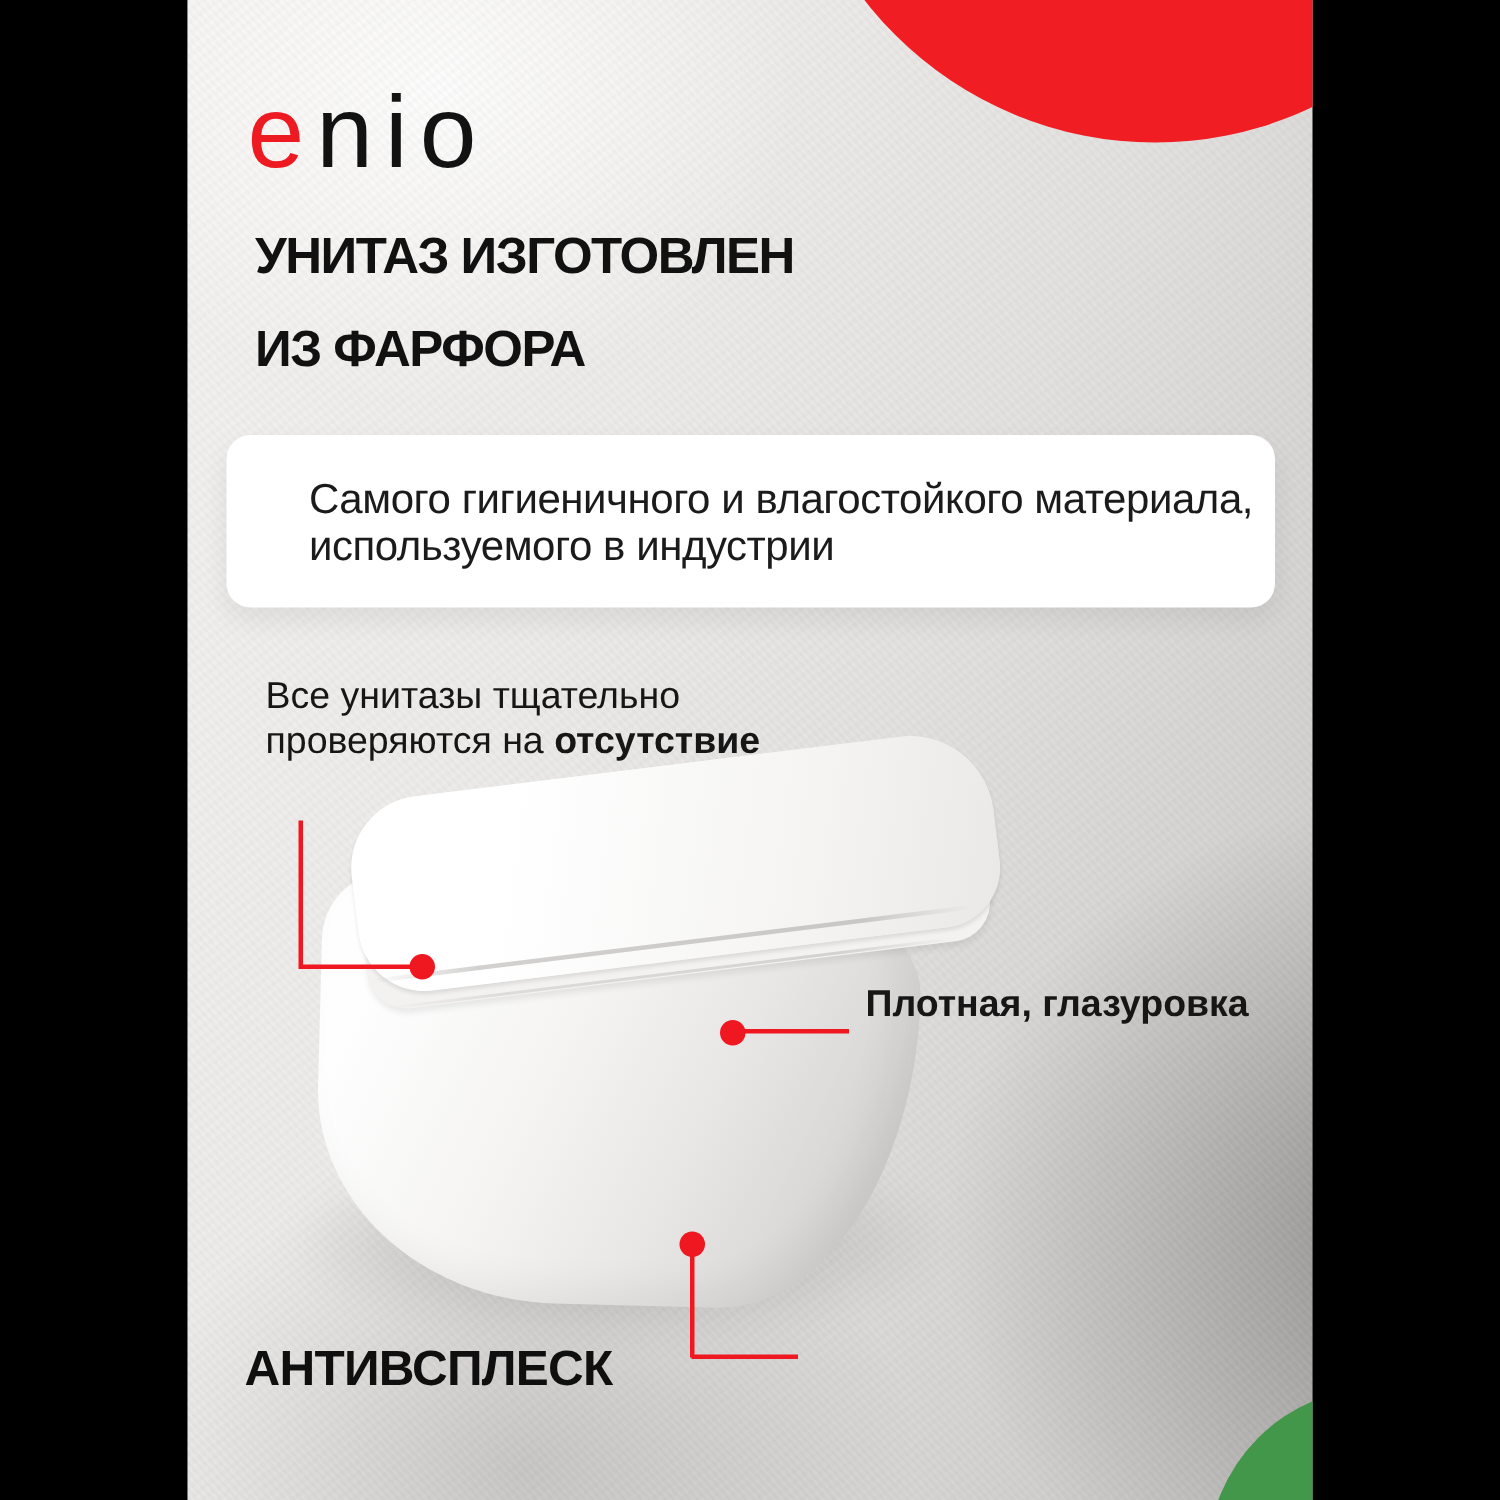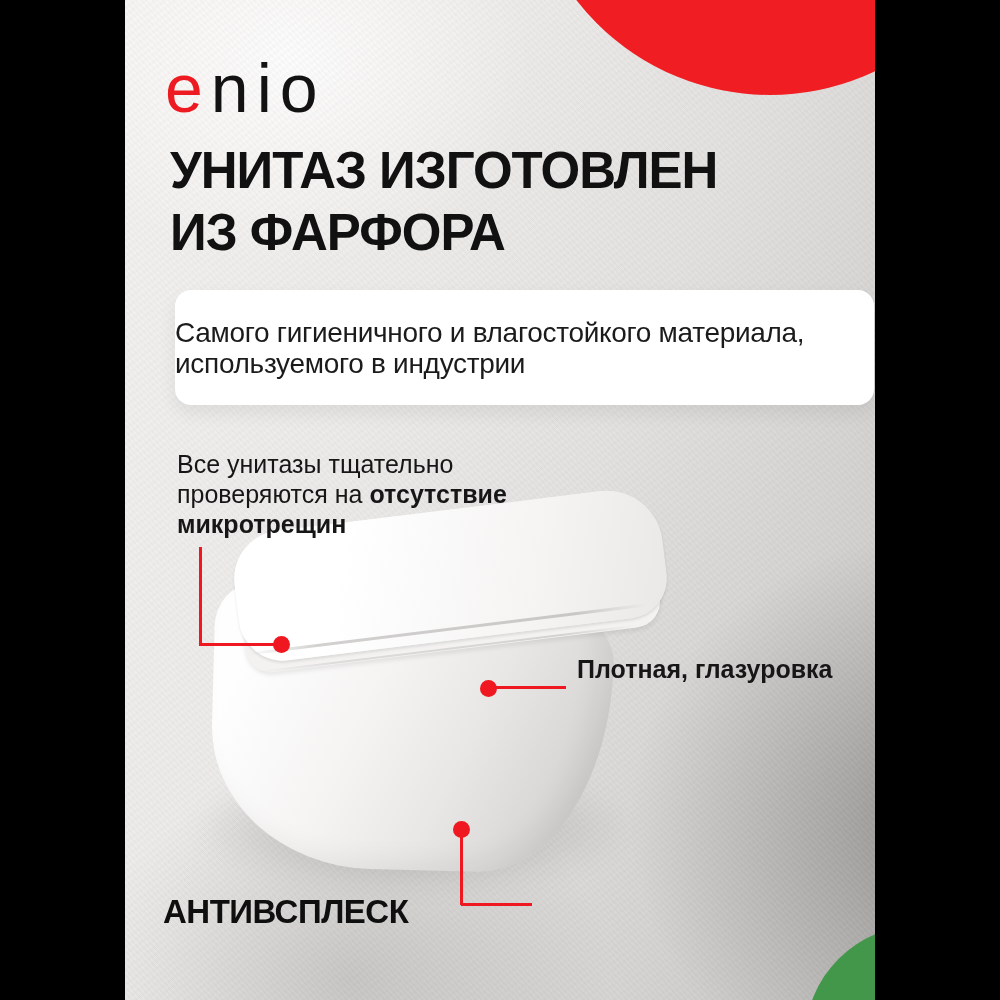--- a/index.html
+++ b/index.html
@@ -18,26 +18,26 @@
   .abs{position:absolute;}
   
   .circle{border-radius:50%;}
   .red-circle{left:400px;top:-395px;width:490px;height:490px;background:#f01d23;}
   .green-circle{left:680px;top:925px;width:230px;height:230px;background:#43974b;}
   
   .logo{left:40px;top:54px;font-size:68px;line-height:1;letter-spacing:8px;font-weight:400;}
   .logo .accent{color:#ed1b21;}
   .logo .rest{color:#121212;}
   
-  .h1{left:45px;top:140px;font-size:51px;font-weight:700;line-height:62px;
+  .h1{left:45px;top:140px;font-size:34px;font-weight:700;line-height:62px;
       letter-spacing:-1px;color:#111;white-space:nowrap;}
   
-  .card{left:50px;top:290px;width:699px;height:115px;background:#fff;border-radius:16px;
+  .card{left:26px;top:290px;width:699px;height:115px;background:#fff;border-radius:16px;
         box-shadow:0 8px 18px rgba(0,0,0,.07);display:flex;flex-direction:column;
-        justify-content:center;box-sizing:border-box;}
+        justify-content:center;box-sizing:border-box;padding-left:55px;}
   .card .line{font-size:28px;line-height:31px;letter-spacing:-.3px;color:#1b1b1b;white-space:nowrap;}
   
   .callout{font-size:25px;line-height:30px;color:#161616;white-space:nowrap;}
   .callout b{font-weight:700;margin-top:19px;}
   .co-left{left:52px;top:449px;}
   .co-right{left:452px;top:654px;}
   .co-bottom{left:423px;top:873px;line-height:31px;}
   
   .line-red{background:#ef1820;}
   .dot{width:17px;height:17px;border-radius:50%;background:#ef1820;}
@@ -94,21 +94,20 @@
       <div class="bowl"></div>
       <div class="seat-edge"></div>
       <div class="lid"></div>
       <div class="seam1"></div>
       <div class="seam2"></div>
     </div>
 
     <div class="abs callout co-left">
       <div>Все унитазы тщательно</div>
       <div><span>проверяются на </span><b>отсутствие</b></div>
-      <div><b>микротрещин</b></div>
     </div>
     <div class="abs line-red" style="left:74px;top:547px;width:3px;height:99px;"></div>
     <div class="abs line-red" style="left:75px;top:643px;width:81px;height:3px;"></div>
     <div class="abs dot" style="left:148px;top:636px;"></div>
 
     <div class="abs callout co-right">
       <div><b>Плотная, глазуровка</b></div>
     </div>
     <div class="abs line-red" style="left:371px;top:686px;width:70px;height:3px;"></div>
     <div class="abs dot" style="left:355px;top:680px;"></div>

